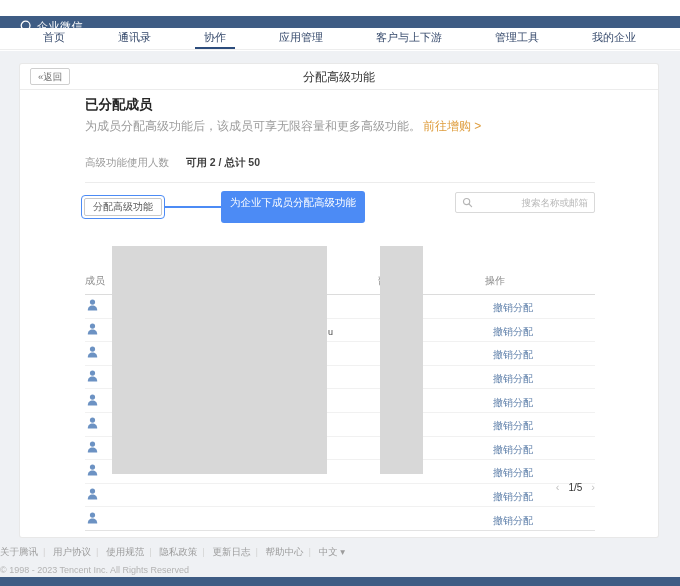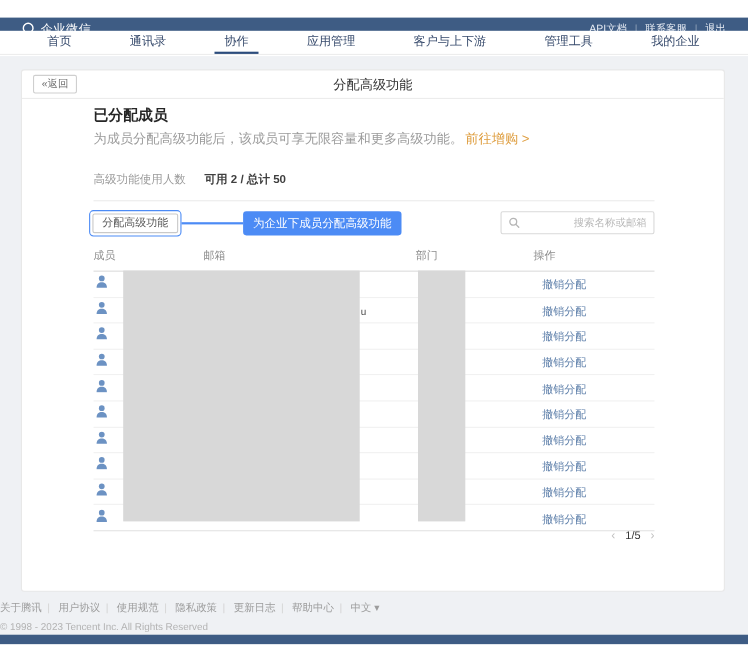--- a/index.html
+++ b/index.html
@@ -42,29 +42,29 @@
   .usage{position:absolute;top:66px;left:0;font-size:10.5px;color:#9b9b9b;white-space:nowrap;}
   .usage-value{color:#3f3f3f;font-weight:bold;margin-left:14px;}
   .divider{position:absolute;top:92px;left:0;right:0;height:1px;background:#ececec;}
 
   
   .toolbar{position:absolute;top:101px;left:0;right:0;height:24px;}
   .assign-wrap{position:absolute;left:-4px;top:0;display:flex;align-items:center;}
   .assign-ring{border:1px solid var(--accent);border-radius:4px;padding:2px;background:#fff;}
   .assign-btn{display:block;height:18px;line-height:16px;padding:0 8px;font-size:10px;color:#595959;background:#fff;border:1px solid #c9c9c9;border-radius:2px;cursor:pointer;white-space:nowrap;}
   .guide-line{width:56px;height:2px;background:var(--accent);}
-  .guide-tooltip{height:22px;line-height:22px;padding:0 9px;background:var(--accent);color:#fff;font-size:10.5px;border-radius:3px;white-space:nowrap;}
+  .guide-tooltip{height:32px;line-height:22px;padding:0 9px;background:var(--accent);color:#fff;font-size:10.5px;border-radius:3px;white-space:nowrap;}
   .search-box{position:absolute;right:0;top:1px;width:140px;height:21px;border:1px solid #d9d9d9;border-radius:2px;display:flex;align-items:center;gap:4px;padding:0 6px;background:#fff;}
   .search-box input{border:none;outline:none;flex:1;min-width:0;font-size:9.5px;color:#333;background:transparent;text-align:right;}
   .search-box input::placeholder{color:#b8b8b8;}
 
   
   .table{position:absolute;left:0;right:0;top:138px;}
   .thead,.trow{display:grid;grid-template-columns:100px 193px 107px 1fr;}
-  .thead{font-size:10px;color:#8c8c8c;line-height:10px;padding-bottom:8px;border-bottom:1px solid #dcdcdc;}
+  .thead{font-size:10px;color:#8c8c8c;line-height:10px;padding-bottom:8px;border-bottom:1px solid #dcdcdc;margin-top:48px;}
   .trow{height:23.6px;align-items:center;border-bottom:1px solid #f1f1f1;}
   .trow:last-child{border-bottom:1px solid #e3e3e3;}
   .person{display:inline-flex;margin-left:2px;color:var(--member-icon);}
   .c-action{padding-left:8px;}
   .revoke{font-size:10px;color:var(--link-blue);cursor:pointer;text-decoration:none;}
   .email-tail{margin-left:143px;font-size:9px;color:#4a4a4a;}
   .overlay{position:absolute;top:18px;height:228px;background:var(--redaction);}
   .overlay.names{left:27px;width:215px;}
   .overlay.dept{left:295px;width:43px;}
 
@@ -87,25 +87,20 @@
 
   <div class="topbar">
     <div class="logo">
       <span style="display:inline-flex;">
         <svg width="12" height="12" viewBox="0 0 12 12">
           <circle cx="5.6" cy="5.6" r="4.4" fill="none" stroke="#fff" stroke-width="1.3"></circle>
           <circle cx="9.8" cy="9.6" r="1.2" fill="#fff"></circle>
         </svg>
       </span>
       <span>企业微信</span>
-    </div>
-    <div class="hdr-links">
-      <span class="hdr-link">API文档</span>
-      <span class="hdr-link">联系客服</span>
-      <span class="hdr-link">退出</span>
     </div>
   </div>
 
   <div class="navbar">
     <div class="nav-tabs">
       <div class="nav-tab">首页</div>
       <div class="nav-tab">通讯录</div>
       <div class="nav-tab active">协作</div>
       <div class="nav-tab">应用管理</div>
       <div class="nav-tab">客户与上下游</div>

